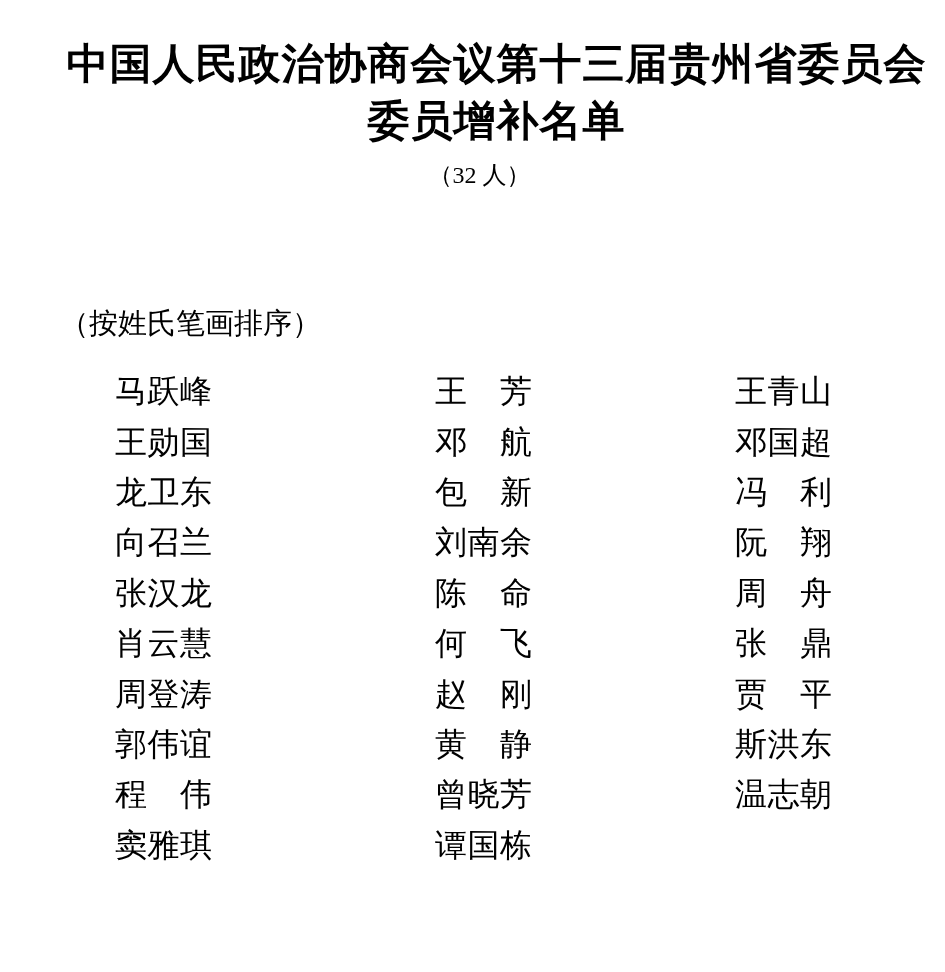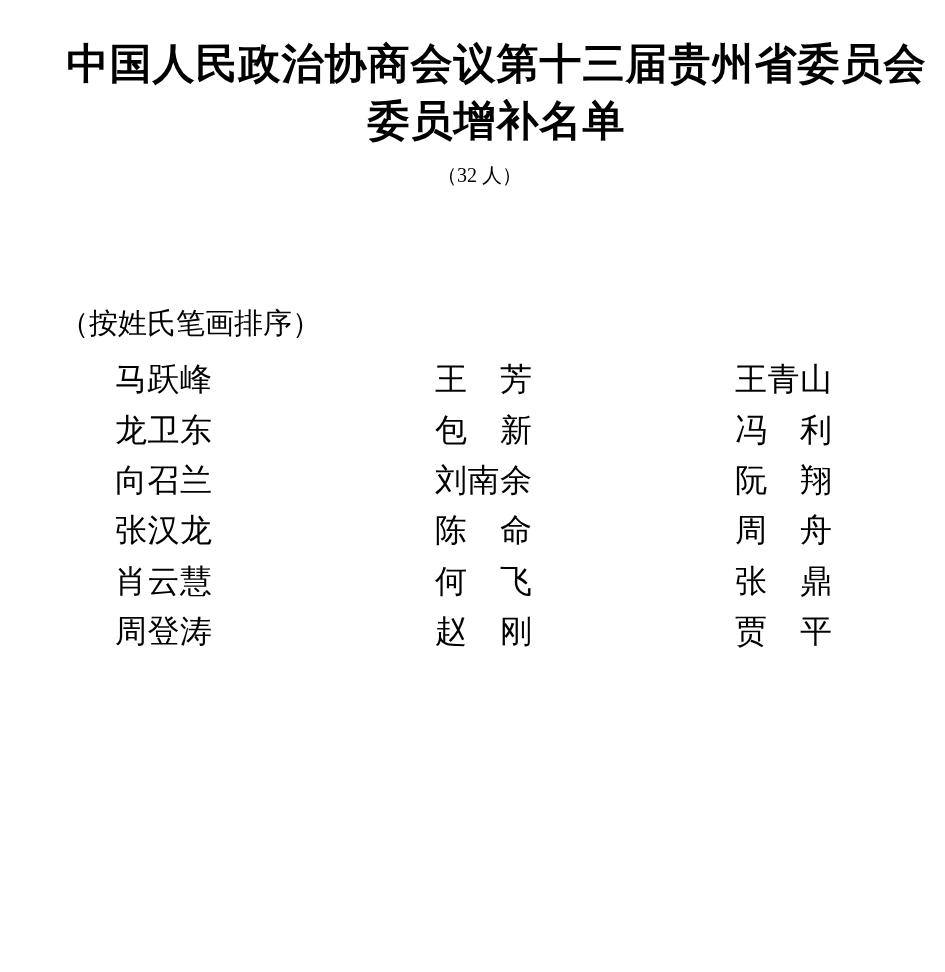--- a/index.html
+++ b/index.html
@@ -26,38 +26,38 @@
     text-align: center;
     font-size: 42px;
     font-weight: bold;
     line-height: 57px;
     letter-spacing: 1px;
     padding-left: 48px;
   }
   .member-count {
     margin-top: 10px;
     text-align: center;
-    font-size: 20px;
+    font-size: 24px;
     line-height: 30px;
     margin-left: 14px;
   }
   .approval-note {
     margin-top: 10px;
     text-align: center;
     font-size: 28px;
     line-height: 54px;
   }
   .sort-note {
     margin-top: 52px;
     margin-left: 60px;
     font-size: 29px;
     line-height: 34px;
   }
   .names-grid {
-    margin-top: 14px;
+    margin-top: 26px;
     margin-left: 115px;
   }
   .name-row {
     display: grid;
     grid-template-columns: 320px 300px 210px;
     height: 50.4px;
     align-items: center;
   }
   .name-cell {
     display: inline-block;
@@ -88,20 +88,25 @@
 
   <div class="sort-note">（按姓氏笔画排序）</div>
 
   <div class="names-grid">
     <div class="name-row">
       <span class="name-cell">马跃峰</span>
       <span class="name-cell">王芳</span>
       <span class="name-cell">王青山</span>
     </div>
     <div class="name-row">
+      <span class="name-cell">王勋国</span>
+      <span class="name-cell">邓航</span>
+      <span class="name-cell">邓国超</span>
+    </div>
+    <div class="name-row">
       <span class="name-cell">龙卫东</span>
       <span class="name-cell">包新</span>
       <span class="name-cell">冯利</span>
     </div>
     <div class="name-row">
       <span class="name-cell">向召兰</span>
       <span class="name-cell">刘南余</span>
       <span class="name-cell">阮翔</span>
     </div>
     <div class="name-row">
@@ -112,15 +117,30 @@
     <div class="name-row">
       <span class="name-cell">肖云慧</span>
       <span class="name-cell">何飞</span>
       <span class="name-cell">张鼎</span>
     </div>
     <div class="name-row">
       <span class="name-cell">周登涛</span>
       <span class="name-cell">赵刚</span>
       <span class="name-cell">贾平</span>
     </div>
+    <div class="name-row">
+      <span class="name-cell">郭伟谊</span>
+      <span class="name-cell">黄静</span>
+      <span class="name-cell">斯洪东</span>
+    </div>
+    <div class="name-row">
+      <span class="name-cell">程伟</span>
+      <span class="name-cell">曾晓芳</span>
+      <span class="name-cell">温志朝</span>
+    </div>
+    <div class="name-row">
+      <span class="name-cell">窦雅琪</span>
+      <span class="name-cell">谭国栋</span>
+      <span class="name-cell"></span>
+    </div>
   </div>
 
 </div>
 
 </body></html>

